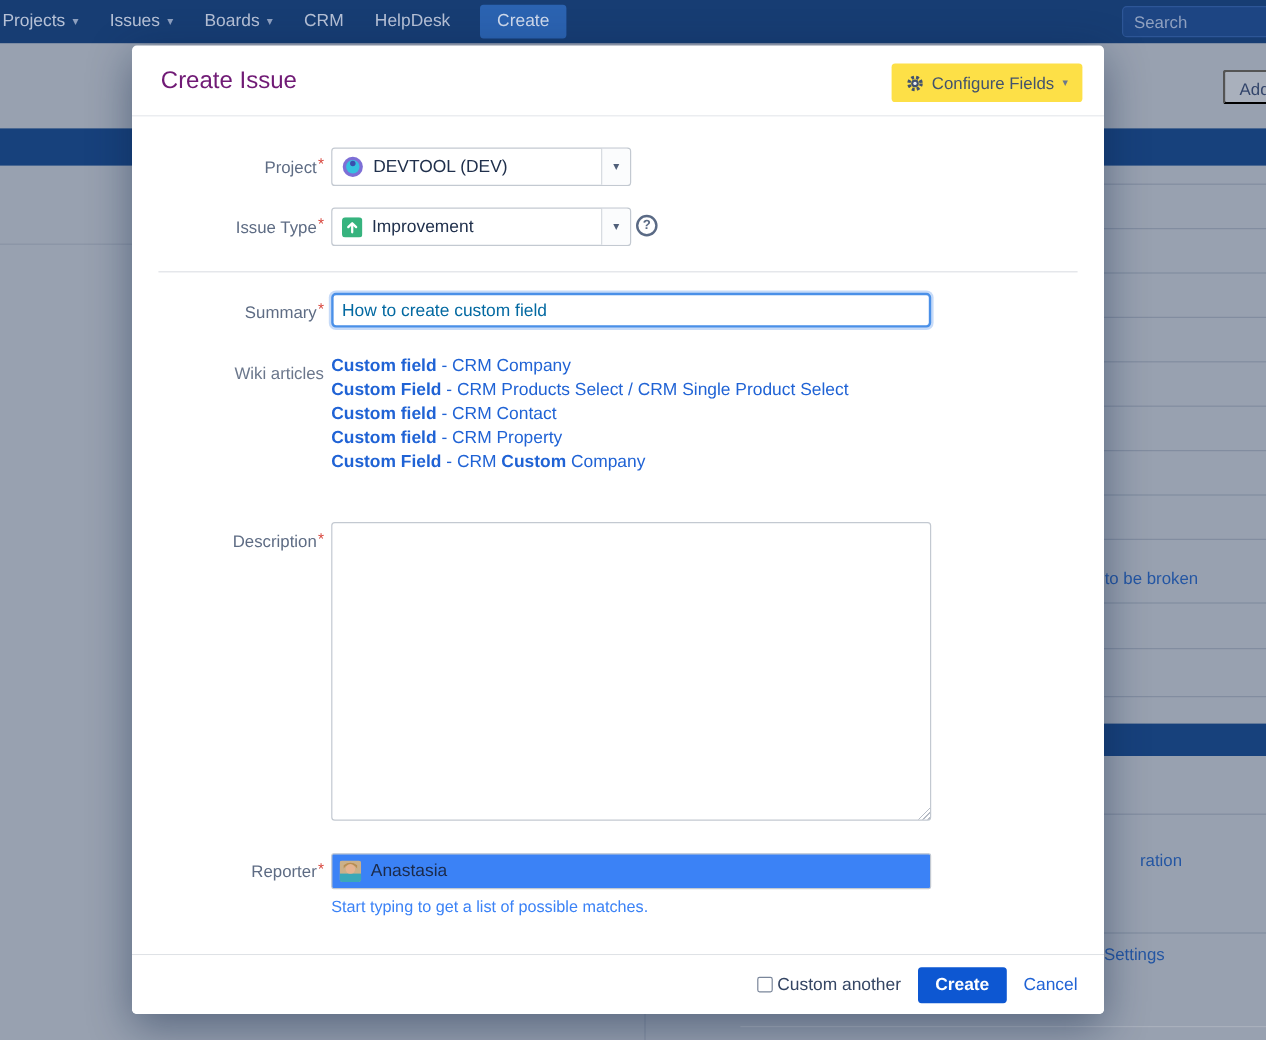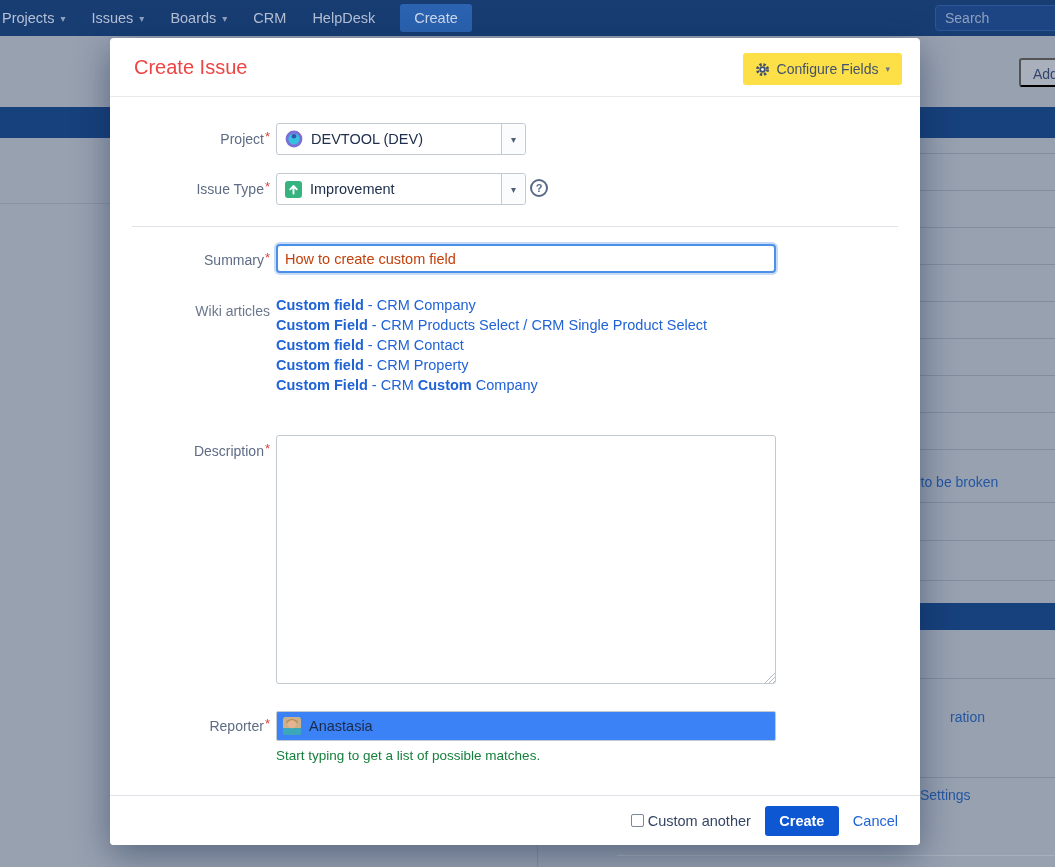--- a/index.html
+++ b/index.html
@@ -31,21 +31,21 @@
   .hline { position:absolute; left:537px; width:518px; height:1px; background:#828da0; }
   .vline { position:absolute; left:537px; top:138px; width:1px; height:729px; background:#8691a3; }
   .left-line { position:absolute; left:0; top:203px; width:537px; height:1px; background:#8993a5; }
   .bottom-line { position:absolute; left:617px; top:855px; width:438px; height:1px; background:#a9b0bc; }
   .bg-link { position:absolute; color:#2456a3; font-size:14px; cursor:pointer; white-space:nowrap; }
 
   
   .modal { position:absolute; left:110px; top:38px; width:810px; height:807px; background:#fff;
            border-radius:4px; box-shadow:0 10px 36px rgba(9,30,66,.45); z-index:10; }
   .modal-header { position:relative; height:59px; border-bottom:1px solid #e7e9ed; }
-  .modal-title { position:absolute; left:24px; top:18px; font-size:20px; color:#ef4444; font-weight:500; }
+  .modal-title { position:absolute; left:24px; top:18px; font-size:20px; color:#701a75; font-weight:500; }
   .configure-btn { position:absolute; right:18px; top:15px; height:32px; background:#fde047; border:none;
                    border-radius:3px; color:#42526e; font-size:14px; display:flex; align-items:center;
                    gap:7px; padding:0 12px; cursor:pointer; }
   .configure-caret { font-size:9px; color:#6b778c; }
 
   .field-label { position:absolute; left:10px; width:150px; text-align:right; color:#5e6c84; font-size:14px; }
   .req { color:#d8453c; font-size:13px; position:relative; top:-3px; margin-left:1px; }
 
   .select { position:absolute; left:166px; width:250px; height:32px; border:1px solid #c3c9d1;
             border-radius:3px; background:#fff; display:flex; align-items:stretch; cursor:pointer; }
@@ -55,40 +55,40 @@
                   align-items:center; justify-content:center; color:#505f79; font-size:10px;
                   border-radius:0 3px 3px 0; }
   .help-icon { position:absolute; left:420px; top:141px; width:18px; height:18px; border:2px solid #5a6a85;
                border-radius:50%; color:#5a6a85; font-size:11px; font-weight:bold; text-align:center;
                line-height:14px; cursor:pointer; }
 
   .form-divider { position:absolute; left:22px; width:766px; top:188px; height:1px; background:#dfe2e6; }
 
   .summary-input { position:absolute; left:166px; top:206px; width:500px; height:29px;
                    border:2px solid #4a90e8; border-radius:4px; box-shadow:0 0 0 2px rgba(130,175,240,.45);
-                   font-size:14.5px; color:#c2410c; padding:0 7px;
+                   font-size:14.5px; color:#0369a1; padding:0 7px;
                    font-family:"Liberation Sans","DejaVu Sans",sans-serif; }
 
   .wiki-list { position:absolute; left:166px; top:258px; }
   .wiki-row { height:20px; }
   .wiki-link { color:#2063d5; font-size:14.5px; text-decoration:none; cursor:pointer; white-space:nowrap; }
 
   .description-area { position:absolute; left:166px; top:397px; width:500px; height:249px;
                       border:1px solid #c3c9d1; border-radius:3px; resize:none; padding:6px;
                       font-family:"Liberation Sans","DejaVu Sans",sans-serif; font-size:14px; }
   .resize-grip { position:absolute; left:655px; top:635px; width:10px; height:10px; pointer-events:none;
                  background:
                    linear-gradient(135deg, transparent 48%, #b6bcc6 48%, #b6bcc6 55%, transparent 55%,
                      transparent 68%, #b6bcc6 68%, #b6bcc6 75%, transparent 75%,
                      transparent 88%, #b6bcc6 88%, #b6bcc6 95%, transparent 95%); }
 
   .reporter-field { position:absolute; left:166px; top:673px; width:500px; height:30px;
                     border:1px solid #c3c9d1; border-radius:2px; display:flex; align-items:center;
                     gap:8px; padding-left:6px; font-size:14.5px; color:#1b2a4a; cursor:text; background:#3b82f6; }
-  .hint { position:absolute; left:166px; top:710px; color:#15803d; font-size:13.5px; }
+  .hint { position:absolute; left:166px; top:710px; color:#3b82f6; font-size:13.5px; }
 
   .modal-footer { position:absolute; left:0; top:757px; width:810px; height:50px; border-top:1px solid #dfe2e6;
                   display:flex; align-items:center; justify-content:flex-end; padding-right:22px;
                   background:#fff; border-radius:0 0 4px 4px; }
   .create-another { appearance:none; width:13px; height:13px; border:1px solid #7a869a; border-radius:2px;
                     background:#fff; margin-right:4px; cursor:pointer; }
   .create-another-label { color:#344563; font-size:14.5px; margin-right:14px; }
   .create-btn { width:74px; height:30px; background:#0d57d2; color:#fff; border:none; border-radius:3px;
                 font-size:14.5px; font-weight:600; cursor:pointer;
                 font-family:"Liberation Sans","DejaVu Sans",sans-serif; }

